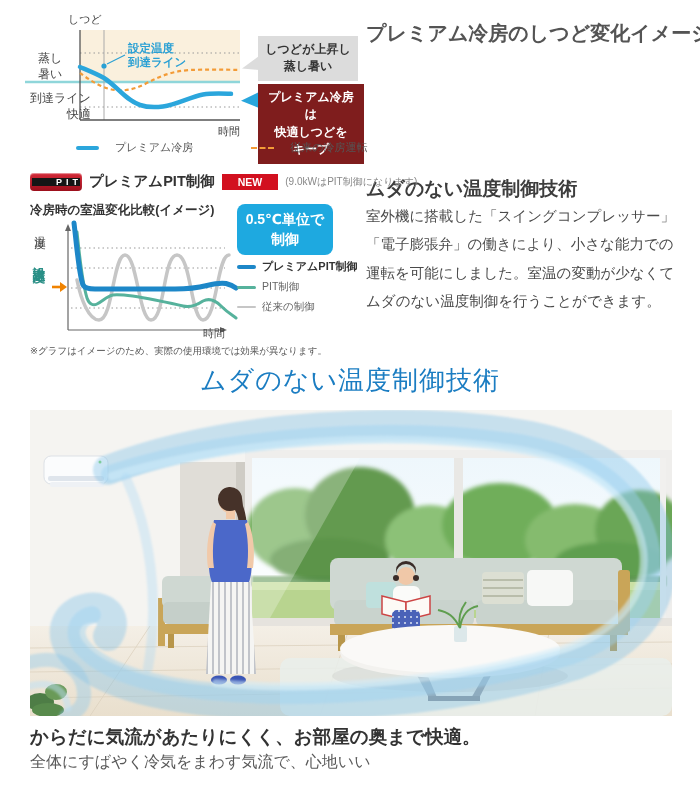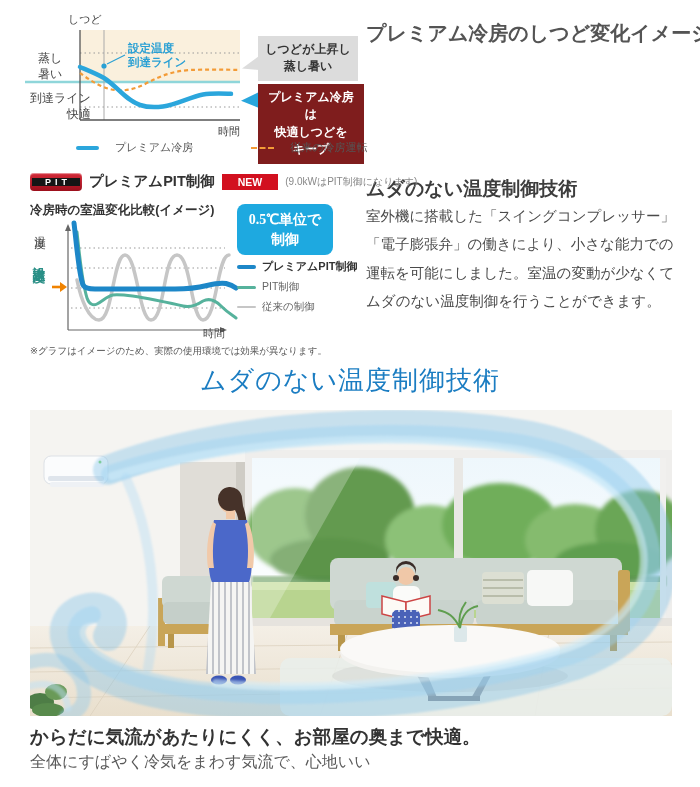--- a/index.html
+++ b/index.html
@@ -14,31 +14,31 @@
   .callout-blue{left:258px;top:84px;width:94px;background:#7f1d1d;color:#fff;}
   .wedge{position:absolute;}
   .wedge-gray{left:242px;top:56px;width:17px;height:14px;background:#dcdcdc;clip-path:polygon(100% 0,100% 100%,0 90%);}
   .wedge-blue{left:241px;top:92px;width:18px;height:16px;background:#29a6dc;clip-path:polygon(100% 0,100% 100%,0 55%);}
   .legend1{left:76px;top:140px;display:flex;align-items:center;gap:16px;font-size:11px;color:#555;}
   .lg-line{width:23px;height:0;border-top:4px solid #2ba6dc;border-radius:2px;}
   .lg-dash{width:23px;height:0;border-top:2px dashed #f39b37;}
   .legend1 .sp{width:26px;}
   
   .pit-row{left:30px;top:172px;display:flex;align-items:center;gap:7px;}
-  .pit-logo{position:relative;width:52px;height:18px;background:linear-gradient(#d42a38,#9c0f1c);border-radius:4px;display:flex;align-items:center;justify-content:center;box-shadow:inset 0 1px 1px rgba(255,255,255,.5);}
+  .pit-logo{position:relative;width:52px;height:18px;background:linear-gradient(#d42a38,#9c0f1c);border-radius:4px;display:flex;align-items:center;justify-content:flex-end;box-shadow:inset 0 1px 1px rgba(255,255,255,.5);}
   .pit-logo::before{content:"";position:absolute;left:2px;right:2px;top:5px;height:8px;background:#151515;}
   .pit-logo span{position:relative;color:#fff;font-weight:bold;font-size:9px;letter-spacing:4px;padding-left:4px;}
   .pit-title{font-weight:bold;font-size:14.5px;color:#333;}
   .new-badge{background:#d2101f;color:#fff;font-weight:bold;font-size:10.5px;padding:2px 16px;}
   .pit-note{font-size:10px;color:#888;}
   .chart2-title{left:30px;top:202px;font-weight:bold;font-size:12.5px;color:#333;}
   .vtext{writing-mode:vertical-rl;text-orientation:upright;letter-spacing:1px;}
   .ondo-label{left:32px;top:227px;font-size:11.5px;color:#444;}
   .settemp-label{left:30px;top:257px;font-size:12.5px;font-weight:bold;color:#2a8f86;}
-  .ctrl-badge{left:237px;top:204px;width:96px;background:#1ea9e0;color:#fff;border-radius:8px;text-align:center;font-weight:bold;font-size:14px;line-height:1.4;padding:6px 0;font-family:Liberation Serif, serif;}
+  .ctrl-badge{left:237px;top:204px;width:96px;background:#1ea9e0;color:#fff;border-radius:8px;text-align:center;font-weight:bold;font-size:14px;line-height:1.4;padding:6px 0;}
   .legend2{left:237px;top:259px;display:flex;flex-direction:column;gap:6px;}
   .legend2 .row{display:flex;align-items:center;gap:6px;}
   .lg2{width:19px;height:0;border-radius:2px;}
   .legend2 .l0{font-weight:bold;font-size:11px;color:#333;}
   .legend2 .l1,.legend2 .l2{font-size:10.5px;color:#666;}
   .footnote{left:30px;top:345px;font-size:9.5px;color:#555;}
   
   .h-humidity{left:366px;top:20px;font-weight:bold;font-size:20px;color:#545454;white-space:nowrap;}
   .h-control{left:366px;top:176px;font-weight:bold;font-size:19px;color:#3d3d3d;}
   .p-control{left:366px;top:202px;width:310px;font-size:14.5px;color:#4a4a4a;line-height:1.95;}

